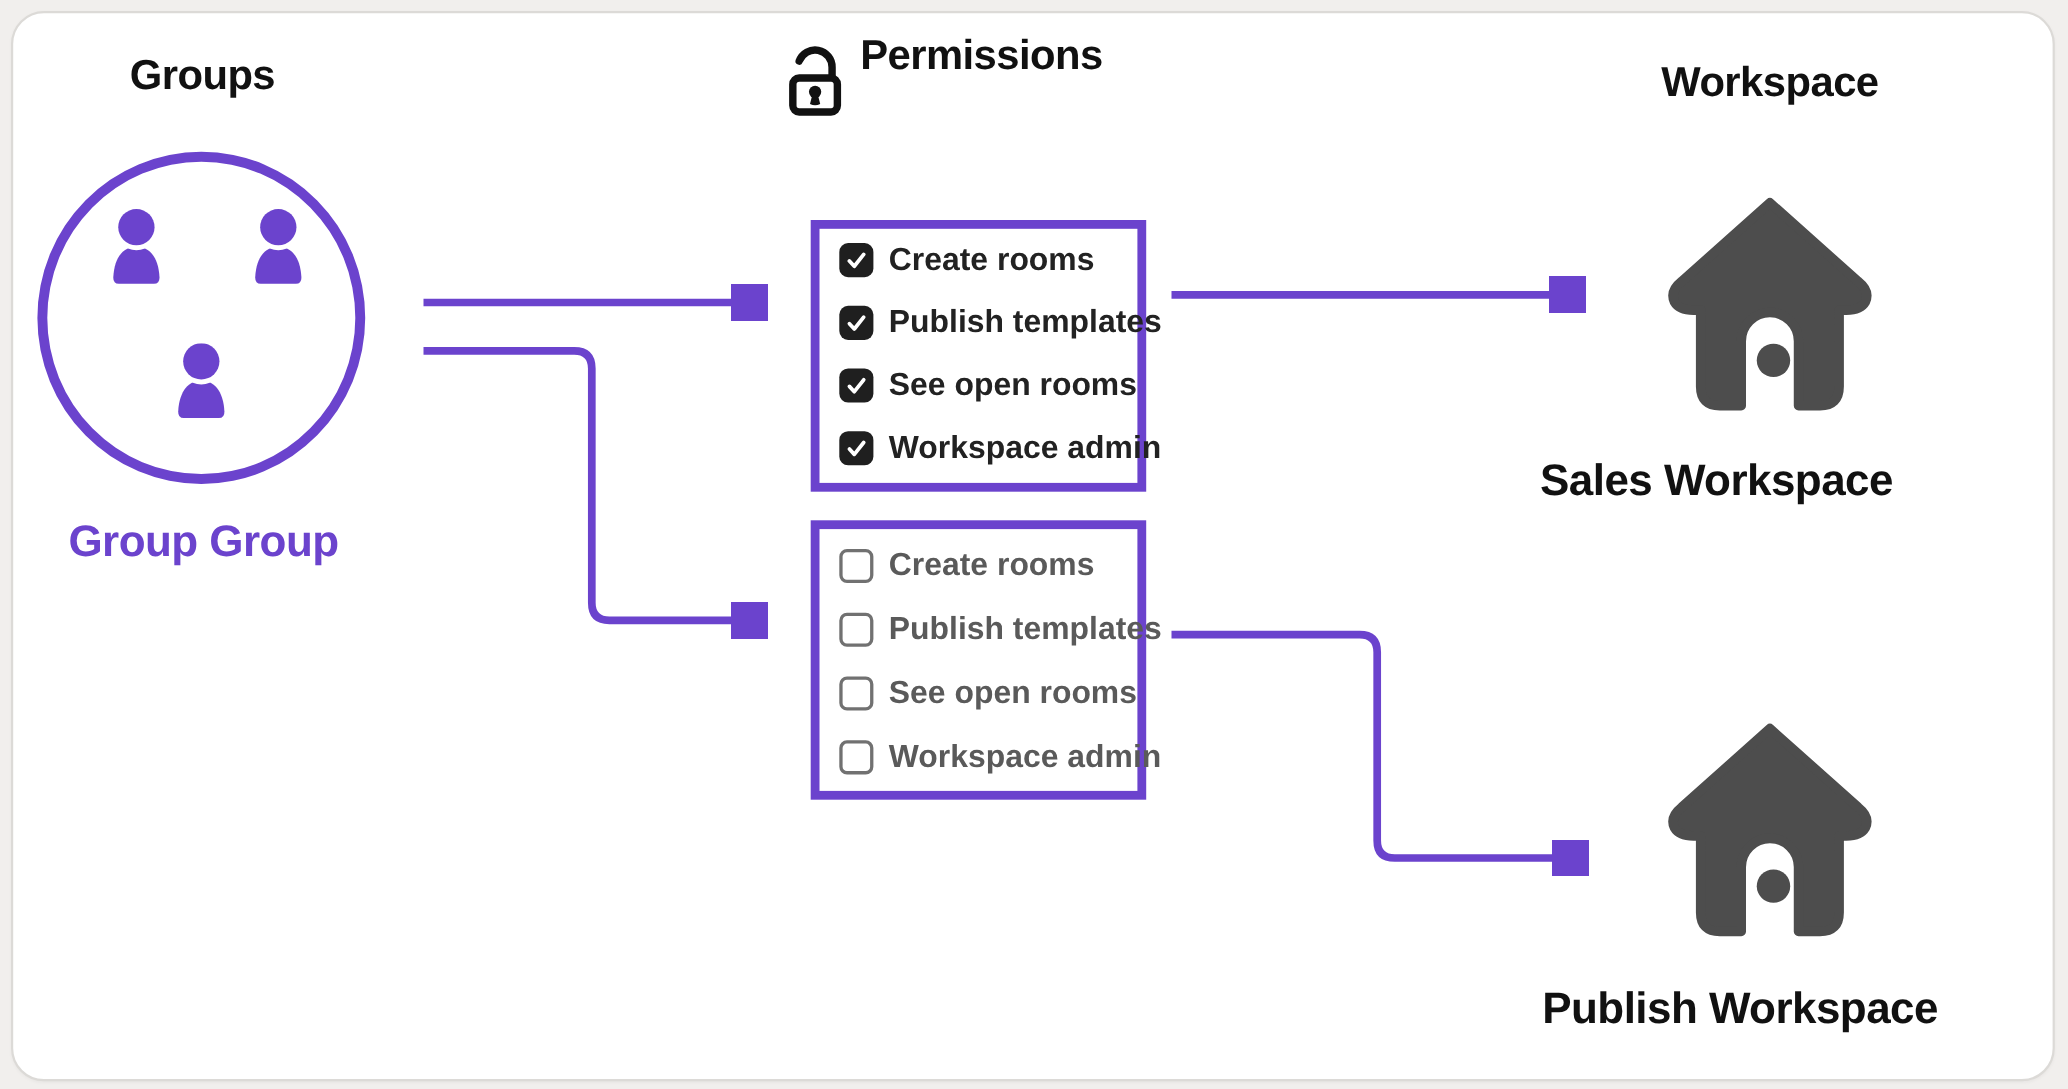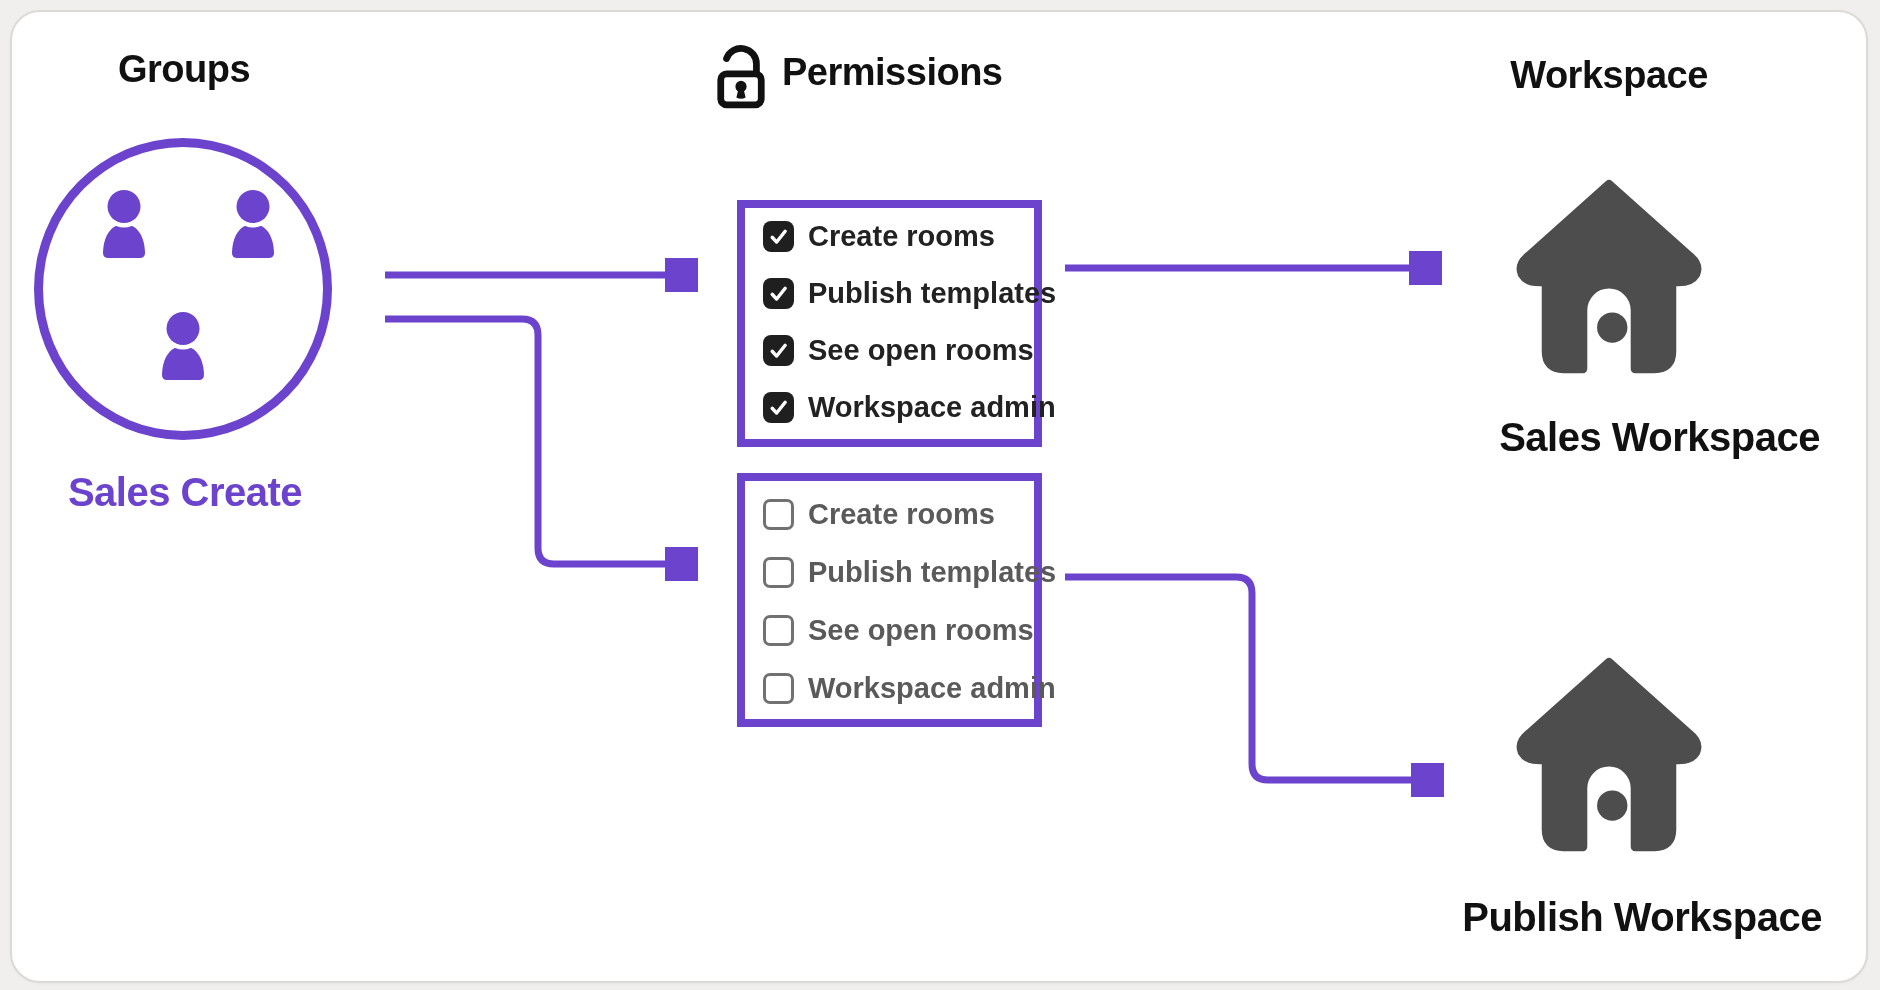--- a/index.html
+++ b/index.html
@@ -32,21 +32,21 @@
   }
   .col-title{
     position:absolute;
     font-size:38px;font-weight:bold;color:var(--ink);
     text-align:center;letter-spacing:-0.5px;white-space:nowrap;
   }
   .title-groups{left:34px;top:48px;width:300px;}
   .title-workspaces{left:1459px;top:54px;width:300px;}
   .perm-header{
     position:absolute;left:714px;top:30px;height:84px;
-    display:flex;align-items:center;gap:14px;
+    display:flex;align-items:flex-start;gap:14px;
   }
   .lock{width:54px;height:78px;flex:0 0 auto;}
   .lock .stroke{stroke:var(--ink);stroke-width:7;fill:none;stroke-linecap:round;}
   .lock .bodyfill{fill:#ffffff;stroke:var(--ink);stroke-width:7;}
   .lock .hole{fill:var(--ink);}
   .perm-header .col-title-inline{
     font-size:38px;font-weight:bold;color:var(--ink);letter-spacing:-0.5px;white-space:nowrap;
   }
   
   .group-circle{
@@ -87,21 +87,21 @@
   .perm-label{margin-left:14px;font-size:29px;font-weight:bold;white-space:nowrap;}
   .perm-box-1 .perm-label{color:var(--label-dark);}
   .perm-box-2 .perm-label{color:var(--label-gray);}
   
   .house{position:absolute;width:226px;height:217px;}
   .house .fillh{fill:var(--house-gray);stroke:var(--house-gray);stroke-width:4;stroke-linejoin:round;}
   .house .dot{fill:var(--house-gray);}
   .house-sales{left:1496px;top:167px;}
   .house-finance{left:1496px;top:645px;}
   .ws-label{
-    position:absolute;width:420px;text-align:right;
+    position:absolute;width:420px;text-align:left;
     font-size:40px;font-weight:bold;color:var(--ink);
     letter-spacing:-0.5px;white-space:nowrap;
   }
   .ws-label-sales{left:1400px;top:415px;}
   .ws-label-finance{left:1402px;top:895px;}
   
   .connectors{position:absolute;left:0;top:0;width:1880px;height:990px;pointer-events:none;}
   .connectors path{stroke:var(--purple);stroke-width:7;fill:none;}
   .connectors .head{fill:var(--purple);}
 </style>
@@ -136,21 +136,21 @@
     <path class="fillp" d="M29,34 C18,34 9,43 8,62 Q7.8,68 13,68 L45,68 Q50.2,68 50,62 C49,43 40,34 29,34 Z"></path>
     <circle class="halo" cx="29" cy="17.5" r="20"></circle>
     <circle class="fillp" cx="29" cy="16.5" r="16.5"></circle>
   </svg>
   <svg class="person person-3" viewBox="0 0 58 72" aria-hidden="true">
     <path class="fillp" d="M29,34 C18,34 9,43 8,62 Q7.8,68 13,68 L45,68 Q50.2,68 50,62 C49,43 40,34 29,34 Z"></path>
     <circle class="halo" cx="29" cy="17.5" r="20"></circle>
     <circle class="fillp" cx="29" cy="16.5" r="16.5"></circle>
   </svg>
 
-  <div class="group-name">Sales Create</div>
+  <div class="group-name">Group Group</div>
 
   <div class="perm-box perm-box-1">
     <div class="perm-row">
       <span class="cb on">
         <svg viewBox="0 0 31 31">
             <path class="tick" d="M7,16.5 L13,23 L24.5,8.5"></path>
           </svg>
       </span>
       <span class="perm-label">Create rooms</span>
     </div>

